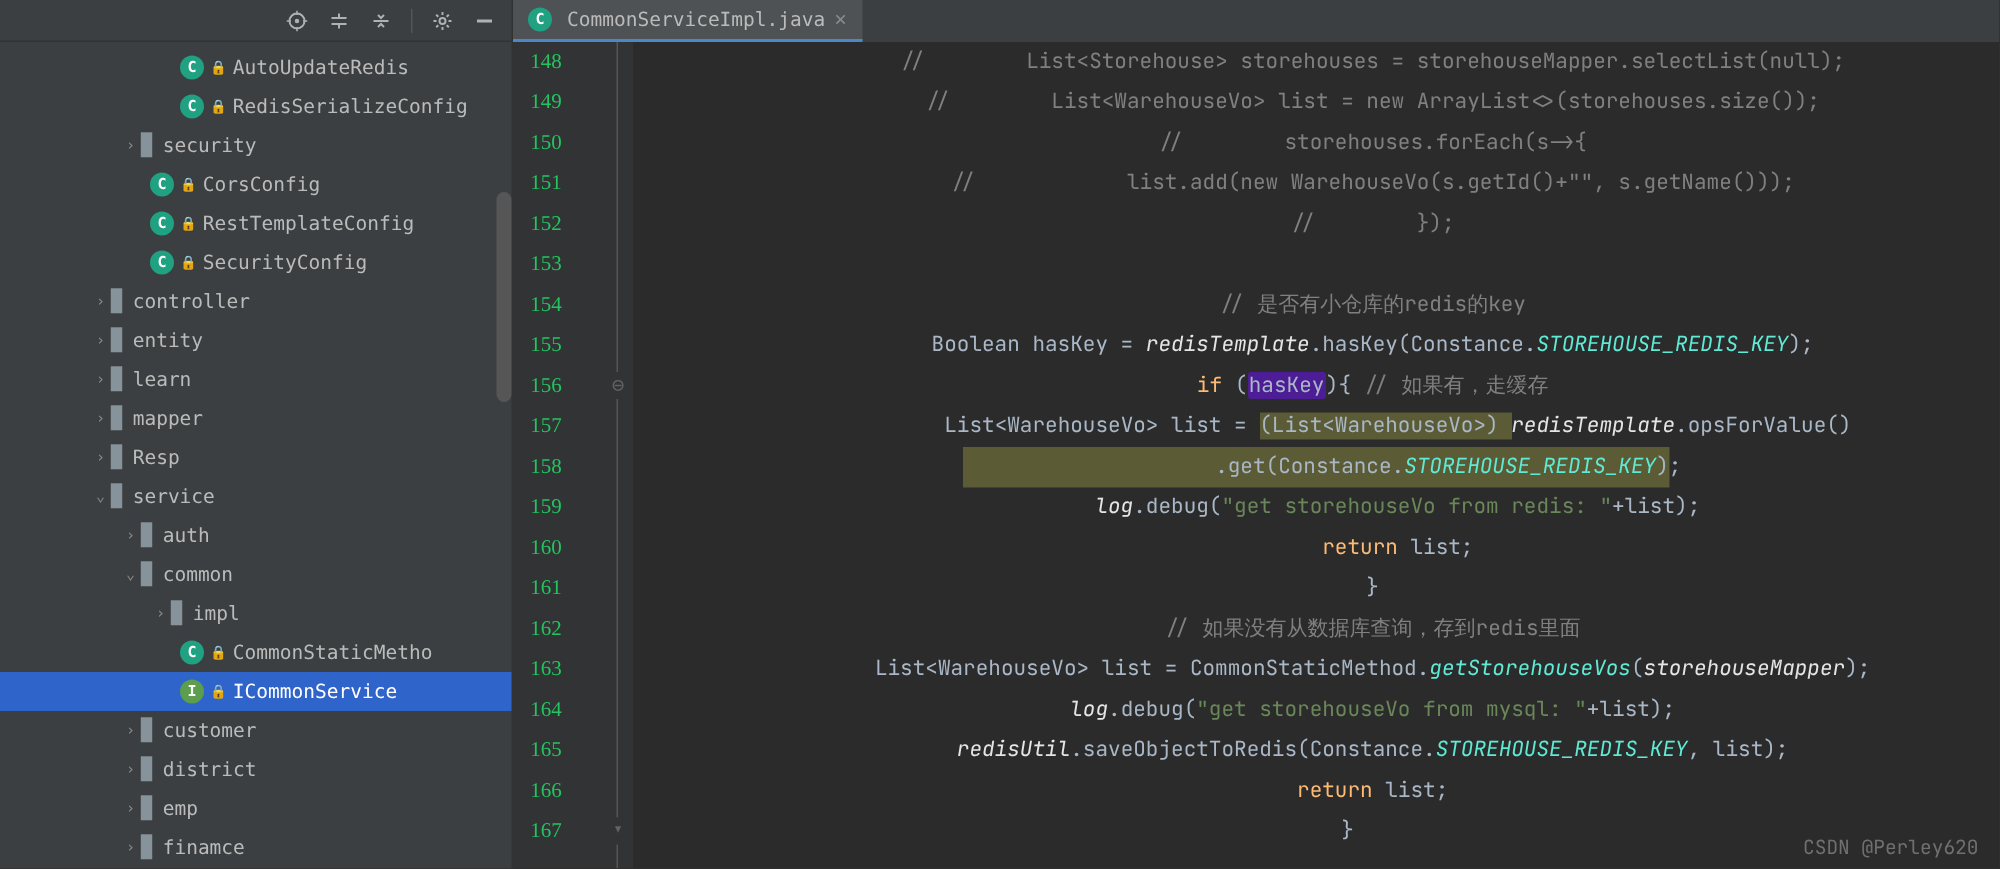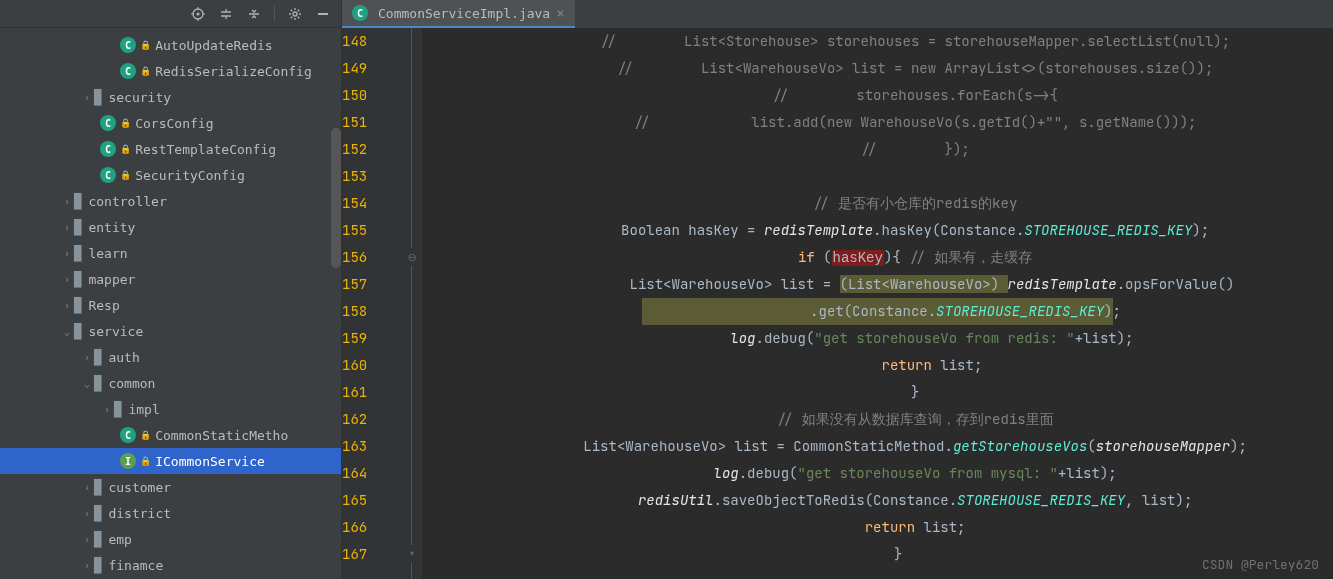--- a/index.html
+++ b/index.html
@@ -77,32 +77,33 @@
 .tab {
   height: 28px; display: flex; align-items: center;
   padding: 0 10px; gap: 6px;
   background: #4e5254; color: #bbb;
   border-bottom: 2px solid #4a88c7;
 }
 .tab-close { color: #888; cursor: pointer; font-size: 14px; }
 .editor { flex: 1; display: flex; font-family: 'JetBrains Mono','Consolas',monospace; font-size: 14px; overflow: hidden; position: relative; }
 .gutter {
   width: 60px; background: #313335;
-  text-align: left; padding-right: 16px;
-  color: #eab308; line-height: 27px;
+  text-align: center; padding-right: 16px;
+  color: #22c55e; line-height: 27px;
   user-select: none;
+  font-family: Liberation Serif, serif;
 }
 .fold-gutter { width: 20px; background: #313335; line-height: 27px; text-align: center; color: #606366; position: relative; }
 .fold-line { position: absolute; left: 9px; top: 0; bottom: 0; width: 1px; background: #555; }
 .fold-mark { position: relative; z-index: 1; background: #313335; }
 .code { flex: 1; background: #2b2b2b; line-height: 27px; white-space: pre; color: #a9b7c6; padding-left: 8px; text-align: center; }
 .code-line { height: 27px; }
 .hl { background: #5b5b36; margin-top: 12px; }
 .hl-end { background: #5b5b36; display:inline-block; }
-.yellowbg { background: #7f1d1d; border-radius:2px; padding: 0 1px; font-family: Liberation Mono, monospace;}
+.yellowbg { background: #4c1d95; border-radius:2px; padding: 0 1px;}
 .kw { color: #fdba74; }
 .str { color: #6a8759; }
 .cmt { color: #808080; }
 .field { color: #e5e5e5; font-style: italic; }
 .static-call { color: #5eead4; font-style: italic; }
 .watermark { position: absolute; bottom: 6px; right: 14px; color: #707070; font-size: 13px; margin-top: 25px; }
 </style>
 </head>
 <body>
 

